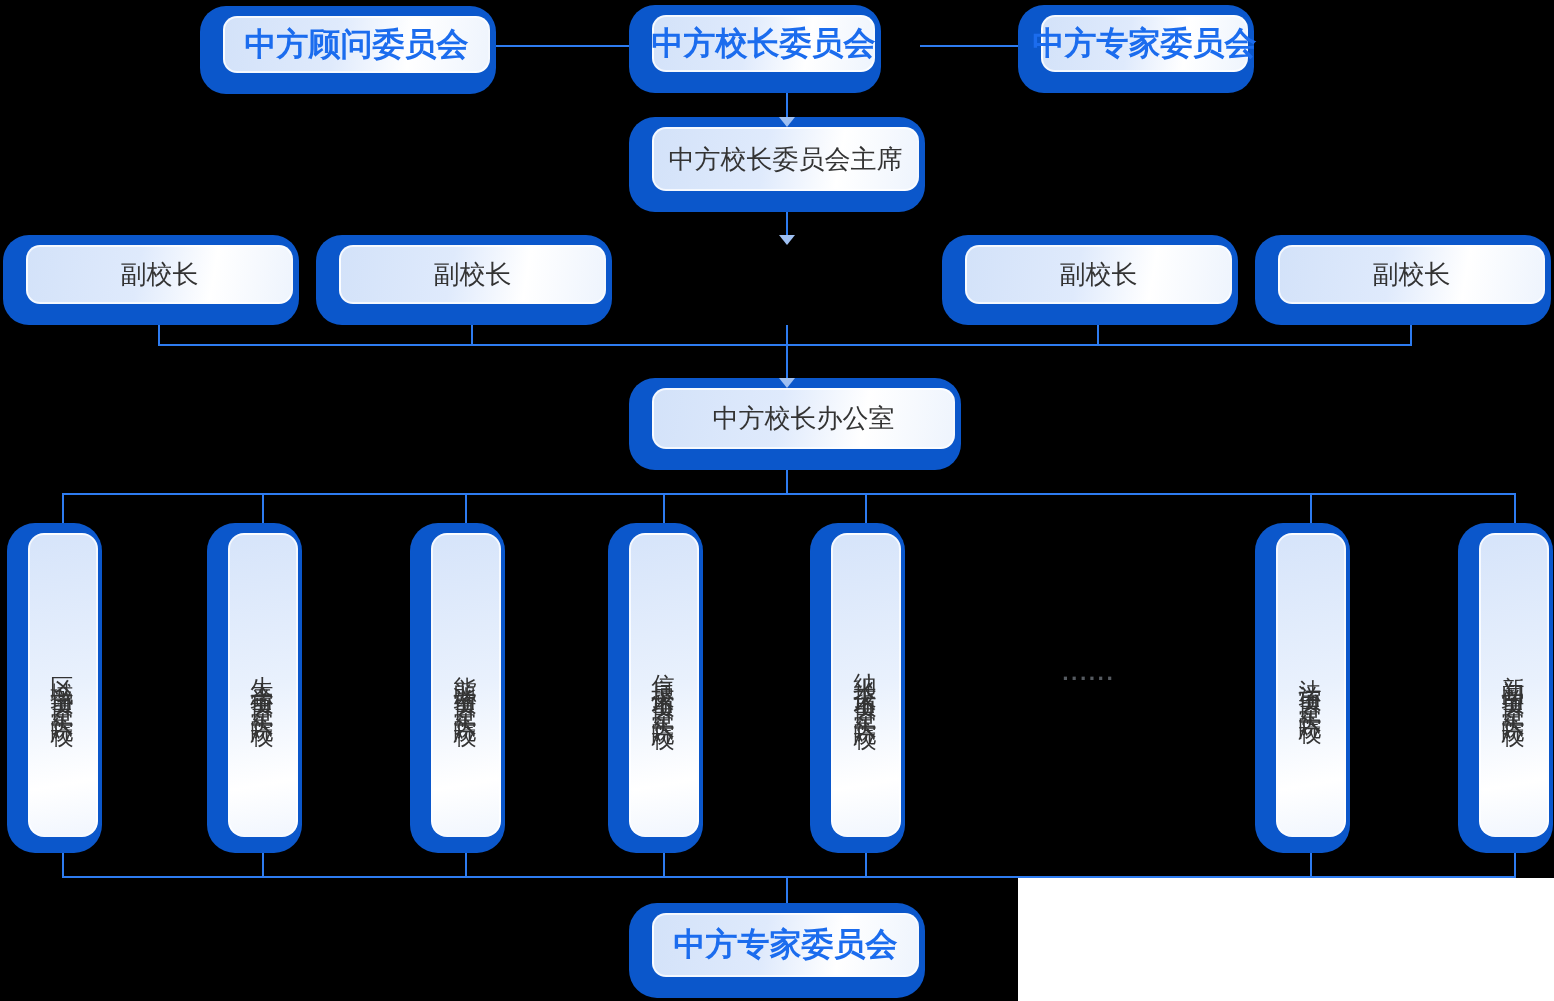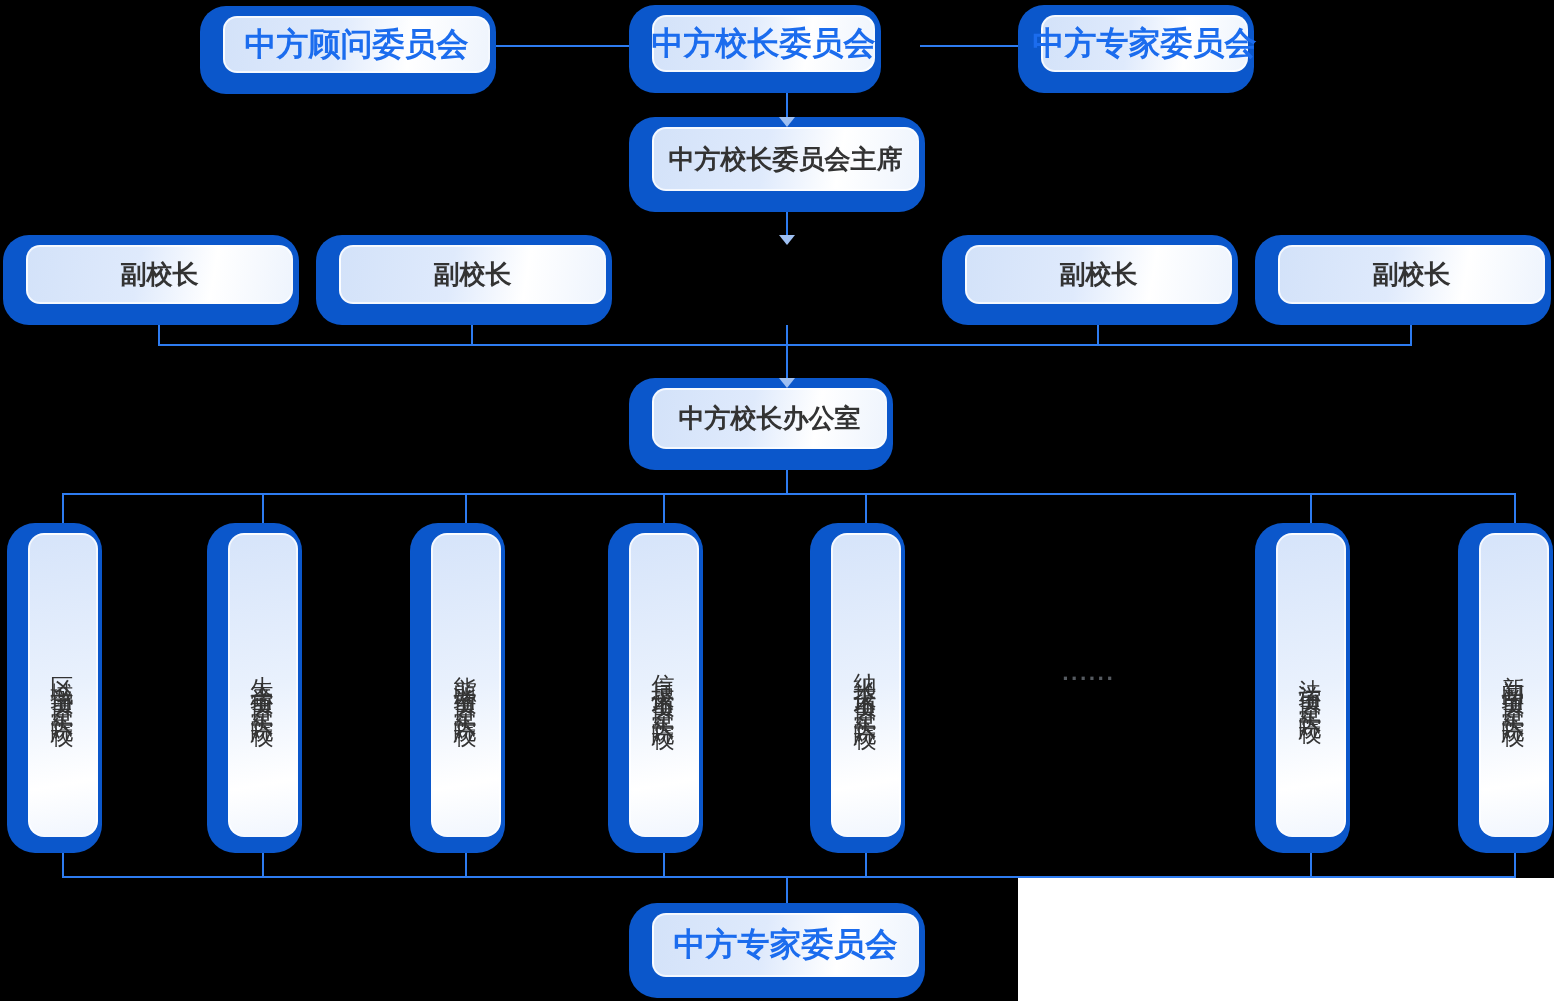--- a/index.html
+++ b/index.html
@@ -27,21 +27,21 @@
   .box .inner{
     position:absolute;left:23px;top:10px;right:6px;bottom:21px;
     border-radius:14px;
     border:2px solid rgba(255,255,255,0.75);
     background:linear-gradient(100deg,#d3e2f9 0%,#dfeafc 42%,#ffffff 70%,#eef4fd 100%);
     display:flex;align-items:center;justify-content:center;
     box-sizing:border-box;
   }
   .box .label{white-space:nowrap;}
   .t-blue{color:#1b6cee;font-weight:700;font-size:32px;}
-  .t-dark{color:#333333;font-weight:700;font-size:26px;}
+  .t-dark{color:#333333;font-weight:400;font-size:26px;}
   
   .vbox{position:absolute;width:95px;height:330px;background:#0b57cb;border-radius:28px;z-index:3;}
   .vbox .inner{
     position:absolute;left:21px;top:10px;right:4px;bottom:16px;
     border-radius:16px;
     border:2px solid rgba(255,255,255,0.75);
     background:linear-gradient(170deg,#d6e4fa 0%,#e9f1fd 50%,#ffffff 82%,#f1f6fe 100%);
     display:flex;align-items:center;justify-content:center;
     box-sizing:border-box;
   }
@@ -141,21 +141,21 @@
     <div class="inner">
       <span class="label t-dark">副校长</span>
     </div>
   </div>
   <div class="box" style="left:1255px;top:235px;width:296px;height:90px;">
     <div class="inner">
       <span class="label t-dark">副校长</span>
     </div>
   </div>
 
-  <div class="box" style="left:629px;top:378px;width:264px;height:92px;">
+  <div class="box" style="left:629px;top:378px;width:332px;height:92px;">
     <div class="inner">
       <span class="label t-dark">中方校长办公室</span>
     </div>
   </div>
 
   <div class="vbox" style="left:7px;top:523px;">
     <div class="inner">
       <span class="label">区域学项目牵头院校</span>
     </div>
   </div>

